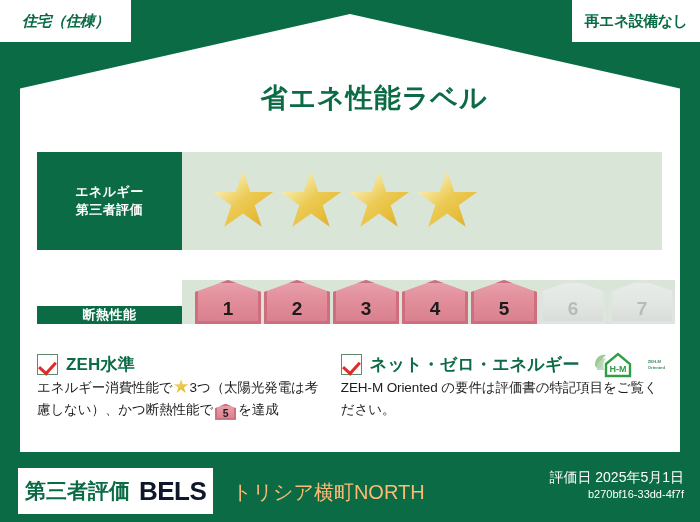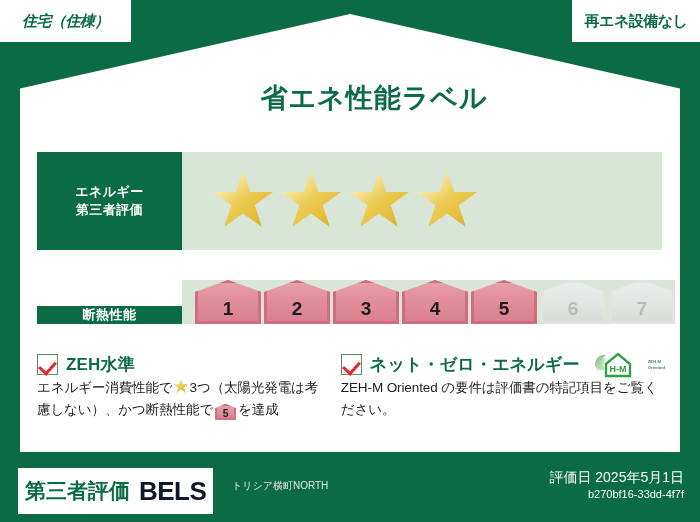--- a/index.html
+++ b/index.html
@@ -177,21 +177,21 @@
     gap: 9px;
   }
   .bels-jp {
     color: #0a6b45; font-size: 21px; font-weight: bold; letter-spacing: 0px;
   }
   .bels-en {
     color: #0f172a; font-size: 26px; font-weight: bold; letter-spacing: -0.5px;
   }
   #project-name {
     position: absolute; left: 232px; top: 27px;
-    color: #e5e5e5; font-size: 10px; letter-spacing: 0px; white-space: nowrap; text-align: center;
+    color: #fdba74; font-size: 20px; letter-spacing: 0px; white-space: nowrap; text-align: center;
   }
   #footer-right {
     position: absolute; right: 16px; top: 16px;
     text-align: right; color: #ffffff;
   }
   #eval-date { font-size: 14px; line-height: 1.3; }
   #eval-id { font-size: 11px; line-height: 1.4; margin-top: 1px; }
 </style>
 </head>
 <body>

